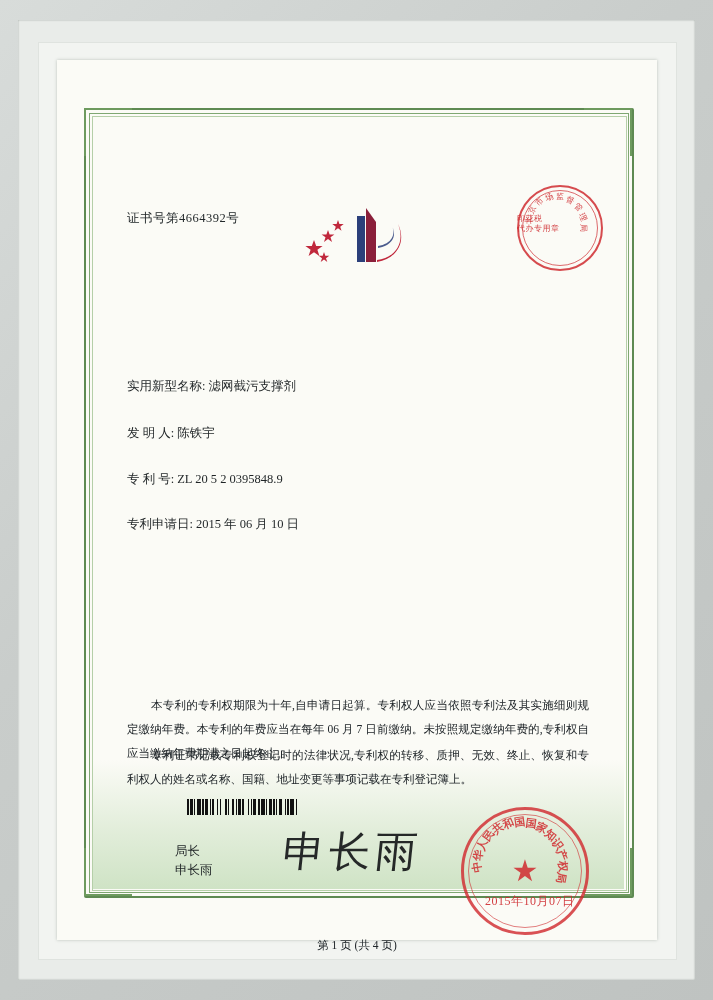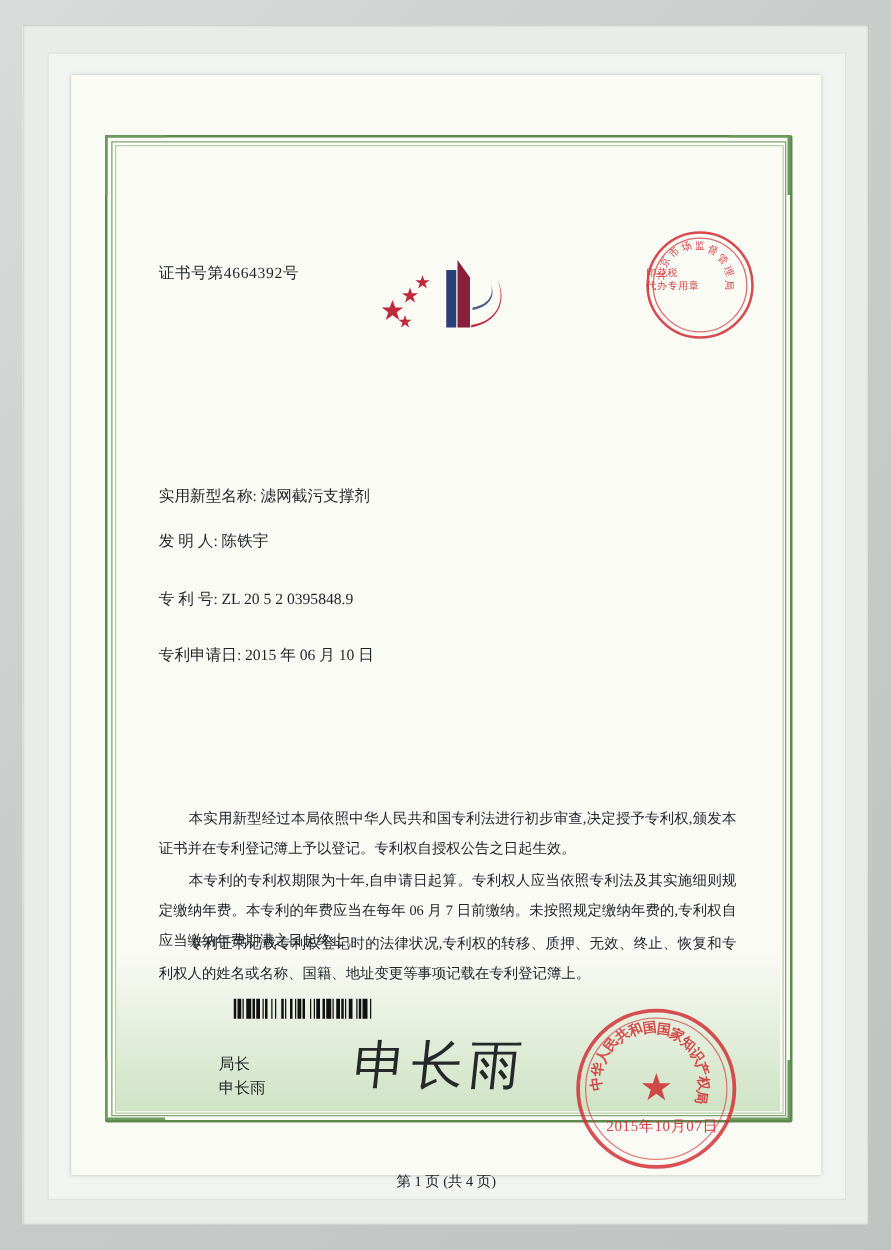--- a/index.html
+++ b/index.html
@@ -152,21 +152,21 @@
   .field {
     position: absolute;
     left: 70px;
     font-size: 12.5px;
     color: #1f2426;
     white-space: nowrap;
   }
   .field .lbl { letter-spacing: 0px; }
   .field .val { margin-left: 3px; }
 
-  .f1 { top: 318px; margin-top: 11px; }
+  .f1 { top: 318px; }
   .f2 { top: 365px; }
   .f3 { top: 411px; }
   .f4 { top: 456px; }
   .f5 { top: 503px; }
   .f6 { top: 549px; }
 
   
   .para {
     position: absolute;
     left: 70px;
@@ -331,21 +331,20 @@
     <div class="field f2">
       <span class="lbl">发 明 人:</span><span class="val">陈铁宇</span>
     </div>
     <div class="field f3">
       <span class="lbl">专 利 号:</span><span class="val">ZL 20 5 2 0395848.9</span>
     </div>
     <div class="field f4">
       <span class="lbl">专利申请日:</span><span class="val">2015 年 06 月 10 日</span>
     </div>
 
-    <div class="para p1">本实用新型经过本局依照中华人民共和国专利法进行初步审查,决定授予专利权,颁发本证书并在专利登记簿上予以登记。专利权自授权公告之日起生效。</div>
     <div class="para p2">本专利的专利权期限为十年,自申请日起算。专利权人应当依照专利法及其实施细则规定缴纳年费。本专利的年费应当在每年 06 月 7 日前缴纳。未按照规定缴纳年费的,专利权自应当缴纳年费期满之日起终止。</div>
     <div class="para p3">专利证书记载专利权登记时的法律状况,专利权的转移、质押、无效、终止、恢复和专利权人的姓名或名称、国籍、地址变更等事项记载在专利登记簿上。</div>
 
     <div class="barcode" id="barcode">
         <i style="width: 2px; background: rgb(17, 17, 17);"></i>
         <i style="width: 1px; background: transparent;"></i>
         <i style="width: 3px; background: rgb(17, 17, 17);"></i>
         <i style="width: 1px; background: transparent;"></i>
         <i style="width: 1px; background: rgb(17, 17, 17);"></i>
         <i style="width: 2px; background: transparent;"></i>

